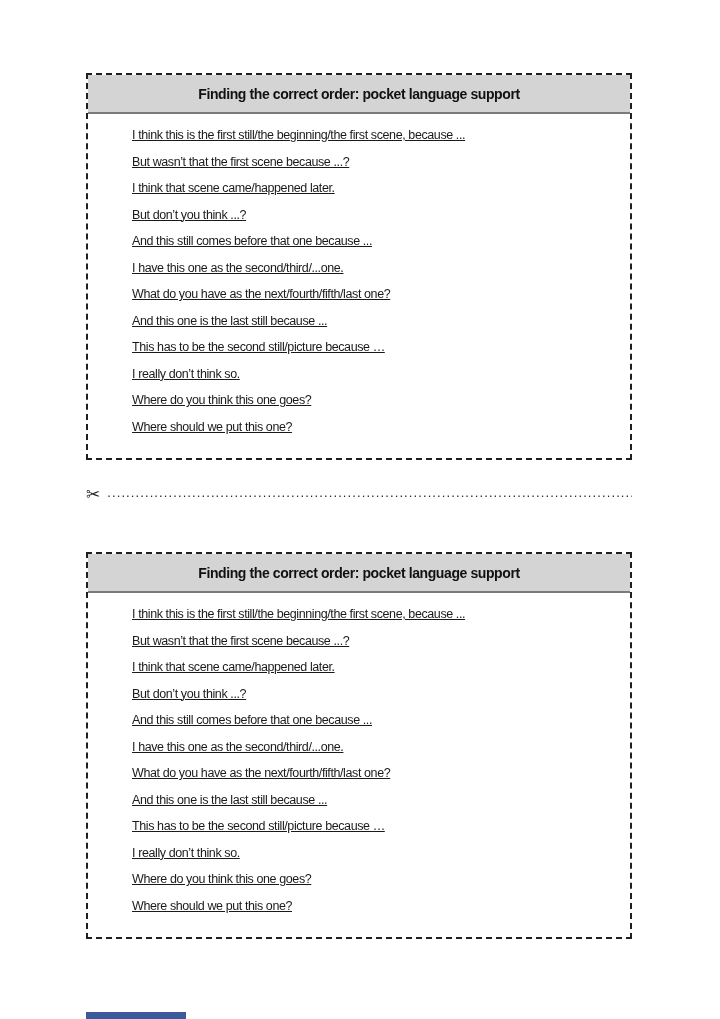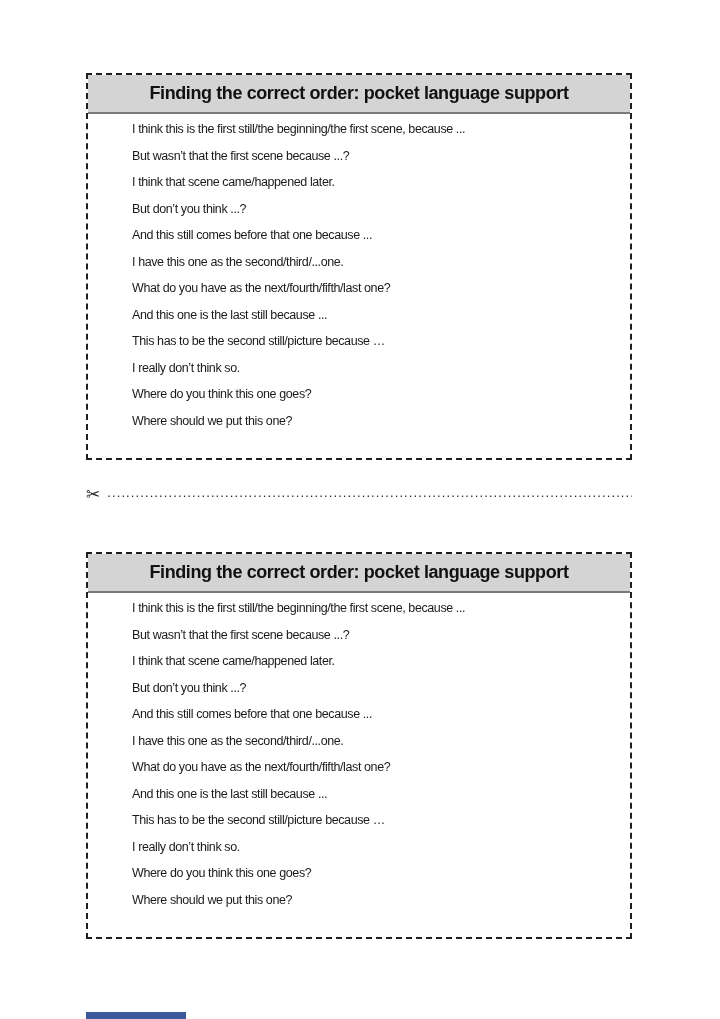--- a/index.html
+++ b/index.html
@@ -11,24 +11,24 @@
     position:absolute;left:86px;width:546px;height:387px;
     border:2px dashed #1f1f1f;background:#ffffff;box-sizing:border-box;
   }
   .box--one{top:73px;}
   .box--two{top:552px;}
   .box__header{
     height:37px;background:#d4d4d4;border-bottom:2px solid #7a7a7a;
     display:flex;align-items:center;justify-content:center;
   }
   .box__title{
-    font-size:18px;font-weight:bold;letter-spacing:-0.4px;color:#111;
+    font-size:14px;font-weight:bold;letter-spacing:-0.4px;color:#111;
     white-space:nowrap;
   }
-  .box__body{padding:2px 16px 0 44px;}
+  .box__body{padding:8px 16px 0 44px;text-decoration:underline;}
   .phrase{
     font-size:12.5px;letter-spacing:-0.4px;line-height:26.5px;
     white-space:nowrap;color:#1a1a1a;
   }
   .cutline{
     position:absolute;top:482px;left:86px;width:546px;height:24px;
     display:flex;align-items:center;
   }
   .scissors{
     font-size:17px;line-height:1;color:#222;margin-right:7px;flex:0 0 auto;

